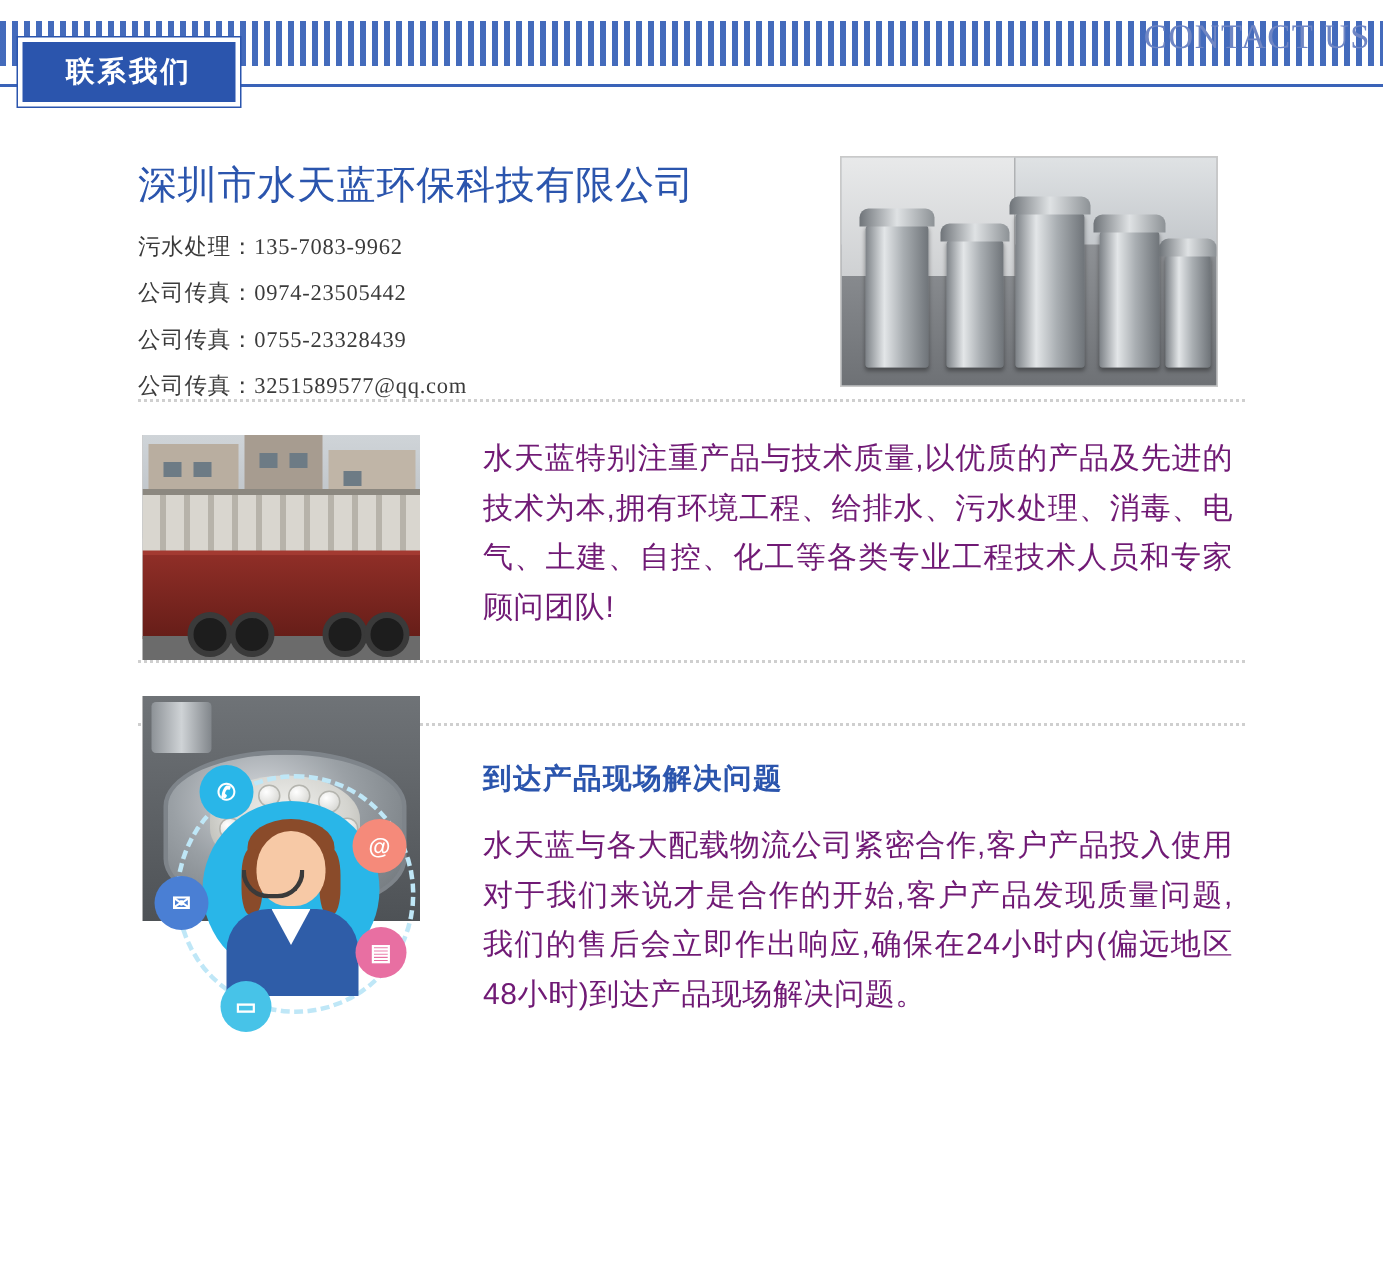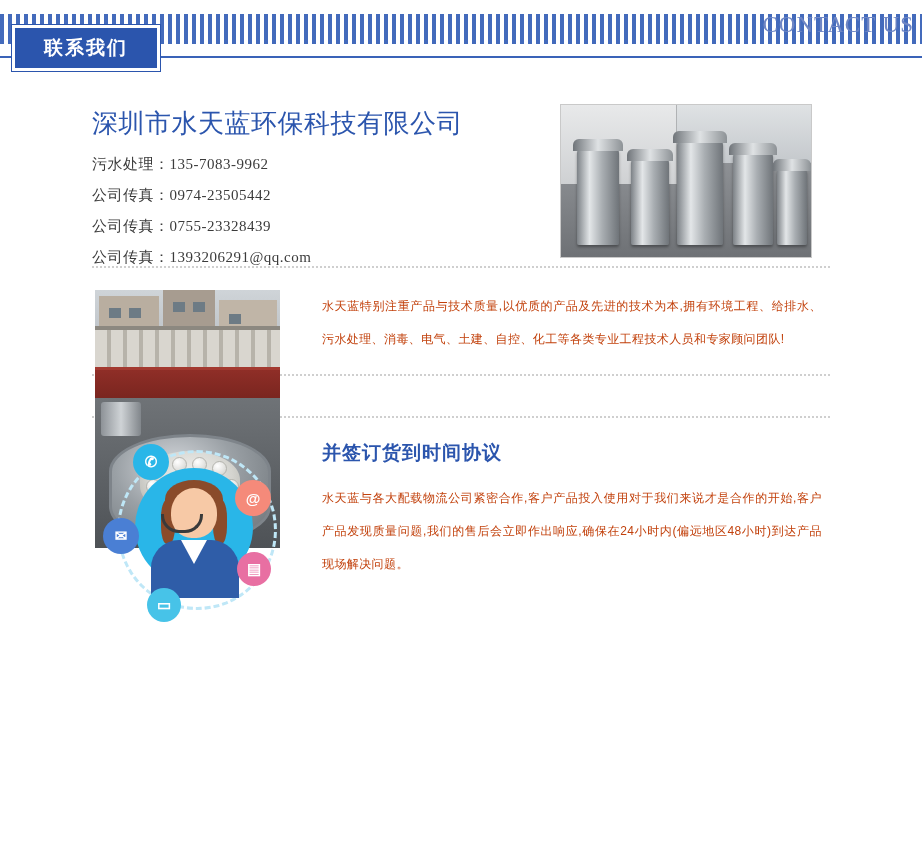--- a/index.html
+++ b/index.html
@@ -164,23 +164,23 @@
     margin-right: 100px;
   }
   .feature-title {
     color: #2b55ad;
     font-size: 19px;
     font-weight: bold;
     letter-spacing: 1px;
     margin-bottom: 16px;
   }
   .feature-text {
-    font-size: 12px;
+    font-size: 20px;
     line-height: 33px;
-    color: #c2410c;
+    color: #701a75;
     text-align: justify;
     letter-spacing: 0.4px;
   }
 
   
   .truck-sky { position:absolute; left:0; top:0; width:100%; height:46%;
     background: linear-gradient(#cfd4d8, #b7bcc1); }
   .bldg { position:absolute; background:#b3a89c; }
   .b1 { left:4px; top:6px; width:60px; height:62px; background:#b9aea0; }
   .b2 { left:68px; top:0px; width:52px; height:70px; background:#a79c90; }
@@ -293,21 +293,21 @@
     <div class="company-line">
       <span>污水处理：</span><span class="val">135-7083-9962</span>
     </div>
     <div class="company-line">
       <span>公司传真：</span><span class="val">0974-23505442</span>
     </div>
     <div class="company-line">
       <span>公司传真：</span><span class="val">0755-23328439</span>
     </div>
     <div class="company-line">
-      <span>公司传真：</span><span class="val">1393206291@qq.com</span>
+      <span>公司传真：</span><span class="val">3251589577@qq.com</span>
     </div>
   </div>
 
   <div class="company-photo">
     <div class="ph-sky"></div>
     <div class="ph-floor"></div>
     <div class="ph-wall"></div>
     <div class="tank t1"></div>
     <div class="tank t2"></div>
     <div class="tank t3"></div>
@@ -383,16 +383,16 @@
     <div class="cs-mic"></div>
     <div class="cs-body"></div>
     <div class="cs-collar"></div>
     <div class="bubble bb-phone">✆</div>
     <div class="bubble bb-at">@</div>
     <div class="bubble bb-mail">✉</div>
     <div class="bubble bb-doc">▤</div>
     <div class="bubble bb-chat">▭</div>
   </div>
   <div class="feature-body">
-    <div class="feature-title">并签订货到时间协议</div>
+    <div class="feature-title">到达产品现场解决问题</div>
     <div class="feature-text">水天蓝与各大配载物流公司紧密合作,客户产品投入使用对于我们来说才是合作的开始,客户产品发现质量问题,我们的售后会立即作出响应,确保在24小时内(偏远地区48小时)到达产品现场解决问题。</div>
   </div>
 </div>
 
 </body></html>

